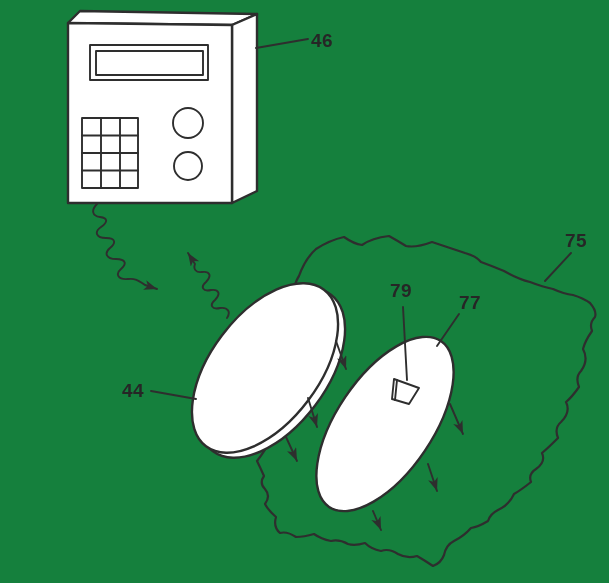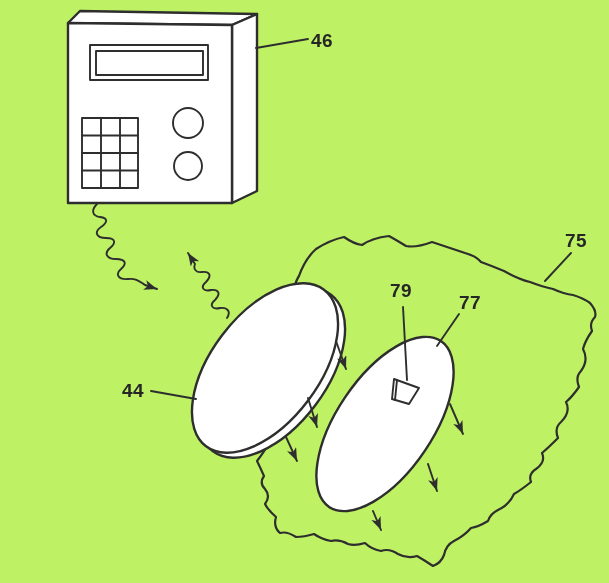--- a/index.html
+++ b/index.html
@@ -5,21 +5,21 @@
   html, body {
     margin: 0;
     padding: 0;
     background: #ffffff;
     font-family: "Liberation Sans", sans-serif;
   }
   .canvas {
     position: relative;
     width: 609px;
     height: 583px;
-    background: #bef264;
+    background: #15803d;
     overflow: hidden;
   }
   svg { display: block; }
   .stroke {
     fill: none;
     stroke: #2e2e2e;
     stroke-width: 2.2;
     stroke-linecap: round;
     stroke-linejoin: round;
   }

